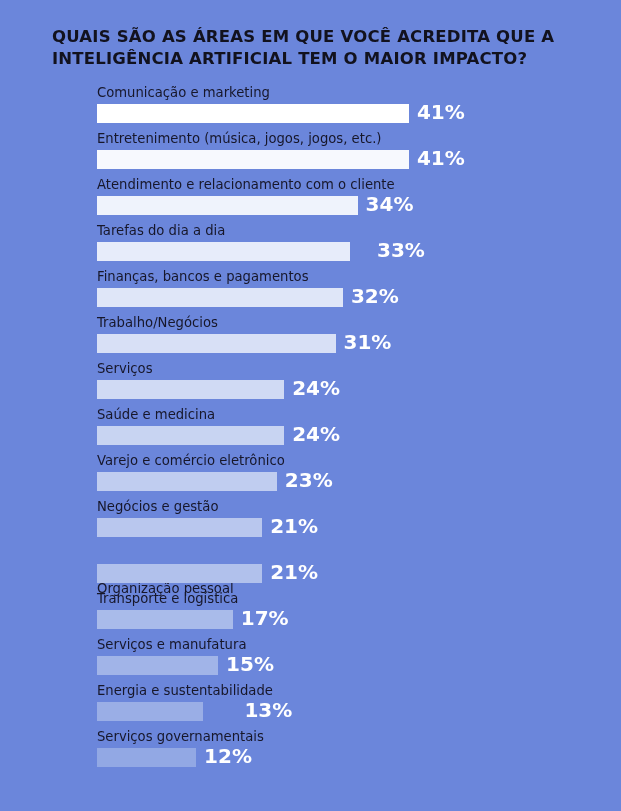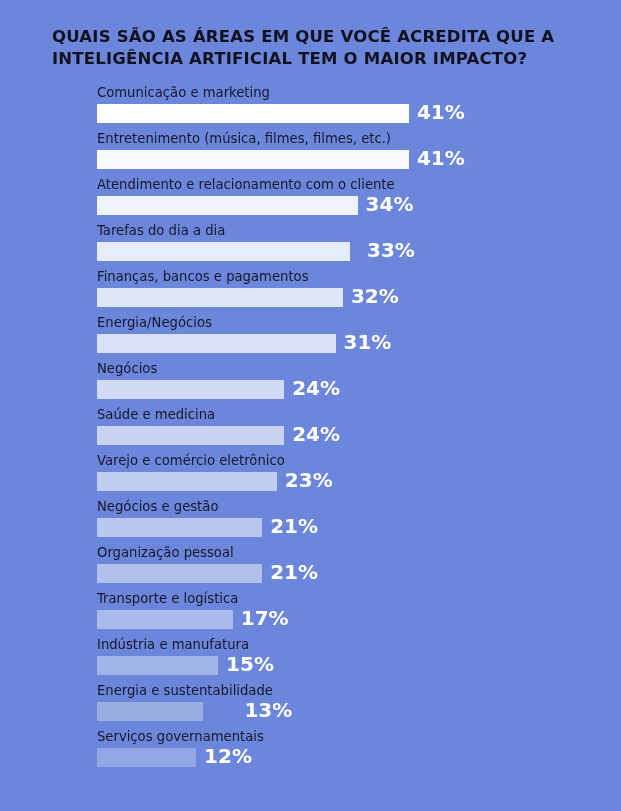--- a/index.html
+++ b/index.html
@@ -83,56 +83,56 @@
 
   <div class="bars-area">
       <div class="bar-row">
         <div class="bar-label" style="color: rgb(23, 23, 42);">Comunicação e marketing</div>
         <div class="bar-track" style="width: 311.94px;">
           <div class="bar-fill" style="background: rgb(255, 255, 255);"></div>
         </div>
         <div class="bar-value" style="color: rgb(255, 255, 255); left: 416.94px;">41%</div>
       </div>
       <div class="bar-row">
-        <div class="bar-label" style="color: rgb(23, 23, 42);">Entretenimento (música, filmes, filmes, etc.)</div>
+        <div class="bar-label" style="color: rgb(23, 23, 42);">Entretenimento (música, jogos, jogos, etc.)</div>
         <div class="bar-track" style="width: 311.94px;">
           <div class="bar-fill" style="background: rgb(247, 249, 254);"></div>
         </div>
         <div class="bar-value" style="color: rgb(255, 255, 255); left: 416.94px;">41%</div>
       </div>
       <div class="bar-row">
         <div class="bar-label" style="color: rgb(23, 23, 42); text-align: center;">Atendimento e relacionamento com o cliente</div>
         <div class="bar-track" style="width: 260.56px;">
           <div class="bar-fill" style="background: rgb(239, 243, 252);"></div>
         </div>
         <div class="bar-value" style="color: rgb(255, 255, 255); left: 365.56px;">34%</div>
       </div>
       <div class="bar-row">
         <div class="bar-label" style="color: rgb(23, 23, 42);">Tarefas do dia a dia</div>
         <div class="bar-track" style="width: 253.22px;">
           <div class="bar-fill" style="background: rgb(231, 236, 250);"></div>
         </div>
-        <div class="bar-value" style="color: rgb(255, 255, 255); left: 367px;">33%</div>
+        <div class="bar-value" style="color: rgb(255, 255, 255); left: 377px;">33%</div>
       </div>
       <div class="bar-row">
         <div class="bar-label" style="color: rgb(23, 23, 42);">Finanças, bancos e pagamentos</div>
         <div class="bar-track" style="width: 245.88px;">
           <div class="bar-fill" style="background: rgb(223, 230, 248);"></div>
         </div>
         <div class="bar-value" style="color: rgb(255, 255, 255); left: 350.88px;">32%</div>
       </div>
       <div class="bar-row">
-        <div class="bar-label" style="color: rgb(23, 23, 42);">Energia/Negócios</div>
+        <div class="bar-label" style="color: rgb(23, 23, 42);">Trabalho/Negócios</div>
         <div class="bar-track" style="width: 238.54px;">
           <div class="bar-fill" style="background: rgb(216, 224, 246);"></div>
         </div>
         <div class="bar-value" style="color: rgb(255, 255, 255); left: 343.54px;">31%</div>
       </div>
       <div class="bar-row">
-        <div class="bar-label" style="color: rgb(23, 23, 42);">Negócios</div>
+        <div class="bar-label" style="color: rgb(23, 23, 42);">Serviços</div>
         <div class="bar-track" style="width: 187.16px;">
           <div class="bar-fill" style="background: rgb(208, 218, 244);"></div>
         </div>
         <div class="bar-value" style="color: rgb(255, 255, 255); left: 292.16px;">24%</div>
       </div>
       <div class="bar-row">
         <div class="bar-label" style="color: rgb(23, 23, 42);">Saúde e medicina</div>
         <div class="bar-track" style="width: 187.16px;">
           <div class="bar-fill" style="background: rgb(200, 212, 242);"></div>
         </div>
@@ -146,35 +146,35 @@
         <div class="bar-value" style="color: rgb(255, 255, 255); left: 284.82px;">23%</div>
       </div>
       <div class="bar-row">
         <div class="bar-label" style="color: rgb(23, 23, 42);">Negócios e gestão</div>
         <div class="bar-track" style="width: 165.14px;">
           <div class="bar-fill" style="background: rgb(185, 199, 238);"></div>
         </div>
         <div class="bar-value" style="color: rgb(255, 255, 255); left: 270.14px;">21%</div>
       </div>
       <div class="bar-row">
-        <div class="bar-label" style="color: rgb(23, 23, 42);">Organização pessoal</div>
+        <div class="bar-label" style="color: rgb(23, 23, 42); margin-top: 36px;">Organização pessoal</div>
         <div class="bar-track" style="width: 165.14px;">
           <div class="bar-fill" style="background: rgb(177, 193, 236);"></div>
         </div>
         <div class="bar-value" style="color: rgb(255, 255, 255); left: 270.14px;">21%</div>
       </div>
       <div class="bar-row">
         <div class="bar-label" style="color: rgb(23, 23, 42);">Transporte e logística</div>
         <div class="bar-track" style="width: 135.78px;">
           <div class="bar-fill" style="background: rgb(169, 187, 234);"></div>
         </div>
         <div class="bar-value" style="color: rgb(255, 255, 255); left: 240.78px;">17%</div>
       </div>
       <div class="bar-row">
-        <div class="bar-label" style="color: rgb(23, 23, 42);">Indústria e manufatura</div>
+        <div class="bar-label" style="color: rgb(23, 23, 42);">Serviços e manufatura</div>
         <div class="bar-track" style="width: 121.1px;">
           <div class="bar-fill" style="background: rgb(161, 180, 232);"></div>
         </div>
         <div class="bar-value" style="color: rgb(255, 255, 255); left: 226.1px;">15%</div>
       </div>
       <div class="bar-row">
         <div class="bar-label" style="color: rgb(23, 23, 42);">Energia e sustentabilidade</div>
         <div class="bar-track" style="width: 106.42px;">
           <div class="bar-fill" style="background: rgb(154, 174, 230);"></div>
         </div>

